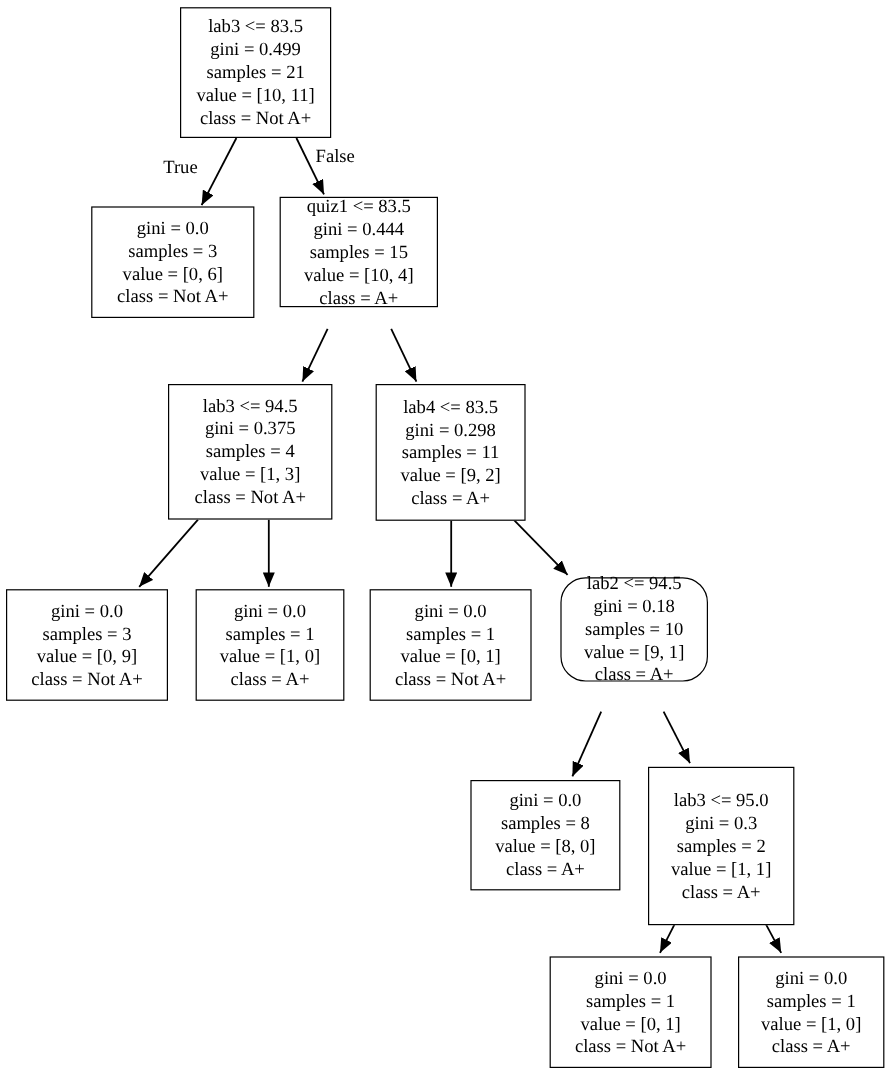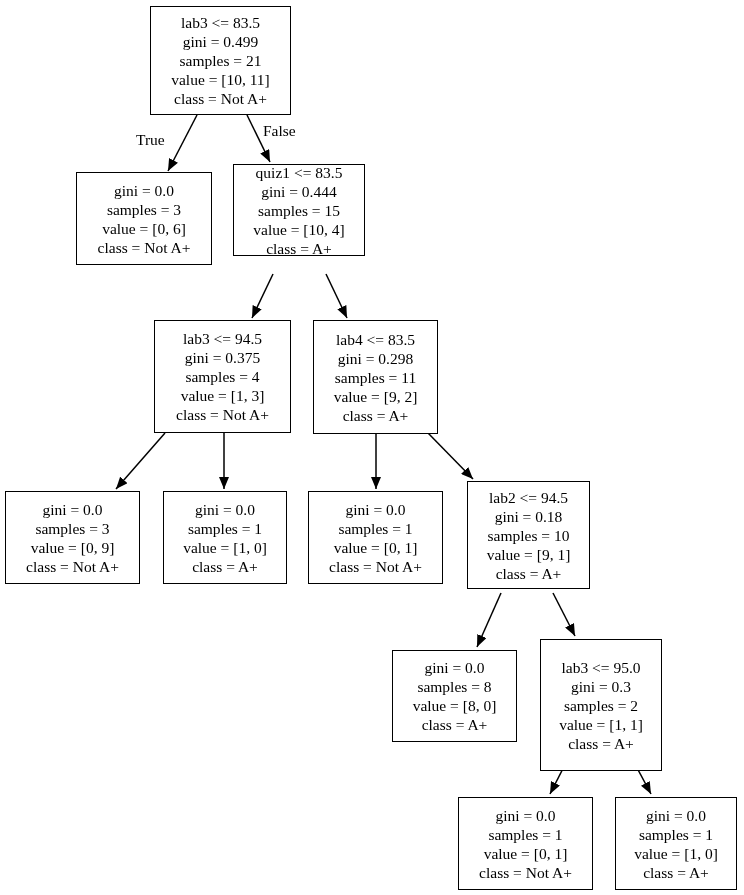--- a/index.html
+++ b/index.html
@@ -59,21 +59,21 @@
     <line x1="428" y1="433" x2="473" y2="479" stroke="#000" stroke-width="1.5" marker-end="url(#arrow)"></line>
     <line x1="501" y1="593" x2="477" y2="647" stroke="#000" stroke-width="1.5" marker-end="url(#arrow)"></line>
     <line x1="553" y1="593" x2="575" y2="636" stroke="#000" stroke-width="1.5" marker-end="url(#arrow)"></line>
     <line x1="572" y1="751" x2="550" y2="794" stroke="#000" stroke-width="1.5" marker-end="url(#arrow)"></line>
     <line x1="628" y1="751" x2="651" y2="794" stroke="#000" stroke-width="1.5" marker-end="url(#arrow)"></line>
   </svg>
 
   <span class="edge-label" style="left:136px; top:131px;">True</span>
   <span class="edge-label" style="left:263px; top:122px;">False</span>
 
-  <div class="node" style="left:150px; top:6px; width:141px; height:109px;">
+  <div class="node" style="left:150px; top:6px; width:126px; height:109px;">
     <div class="ln">lab3 &lt;= 83.5</div>
     <div class="ln">gini = 0.499</div>
     <div class="ln">samples = 21</div>
     <div class="ln">value = [10, 11]</div>
     <div class="ln">class = Not A+</div>
   </div>
 
   <div class="node" style="left:76px; top:172px; width:136px; height:93px;">
     <div class="ln">gini = 0.0</div>
     <div class="ln">samples = 3</div>
@@ -82,21 +82,21 @@
   </div>
 
   <div class="node" style="left:233px; top:164px; width:132px; height:92px;">
     <div class="ln">quiz1 &lt;= 83.5</div>
     <div class="ln">gini = 0.444</div>
     <div class="ln">samples = 15</div>
     <div class="ln">value = [10, 4]</div>
     <div class="ln">class = A+</div>
   </div>
 
-  <div class="node" style="left:154px; top:320px; width:137px; height:113px;">
+  <div class="node" style="left:140px; top:320px; width:137px; height:113px;">
     <div class="ln">lab3 &lt;= 94.5</div>
     <div class="ln">gini = 0.375</div>
     <div class="ln">samples = 4</div>
     <div class="ln">value = [1, 3]</div>
     <div class="ln">class = Not A+</div>
   </div>
 
   <div class="node" style="left:313px; top:320px; width:125px; height:114px;">
     <div class="ln">lab4 &lt;= 83.5</div>
     <div class="ln">gini = 0.298</div>
@@ -119,21 +119,21 @@
     <div class="ln">class = A+</div>
   </div>
 
   <div class="node" style="left:308px; top:491px; width:135px; height:93px;">
     <div class="ln">gini = 0.0</div>
     <div class="ln">samples = 1</div>
     <div class="ln">value = [0, 1]</div>
     <div class="ln">class = Not A+</div>
   </div>
 
-  <div class="node" style="left:467px; top:481px; width:123px; height:108px;">
+  <div class="node" style="left:467px; top:481px; width:123px; height:87px;border-radius:21px;">
     <div class="ln">lab2 &lt;= 94.5</div>
     <div class="ln">gini = 0.18</div>
     <div class="ln">samples = 10</div>
     <div class="ln">value = [9, 1]</div>
     <div class="ln">class = A+</div>
   </div>
 
   <div class="node" style="left:392px; top:650px; width:125px; height:92px;">
     <div class="ln">gini = 0.0</div>
     <div class="ln">samples = 8</div>

